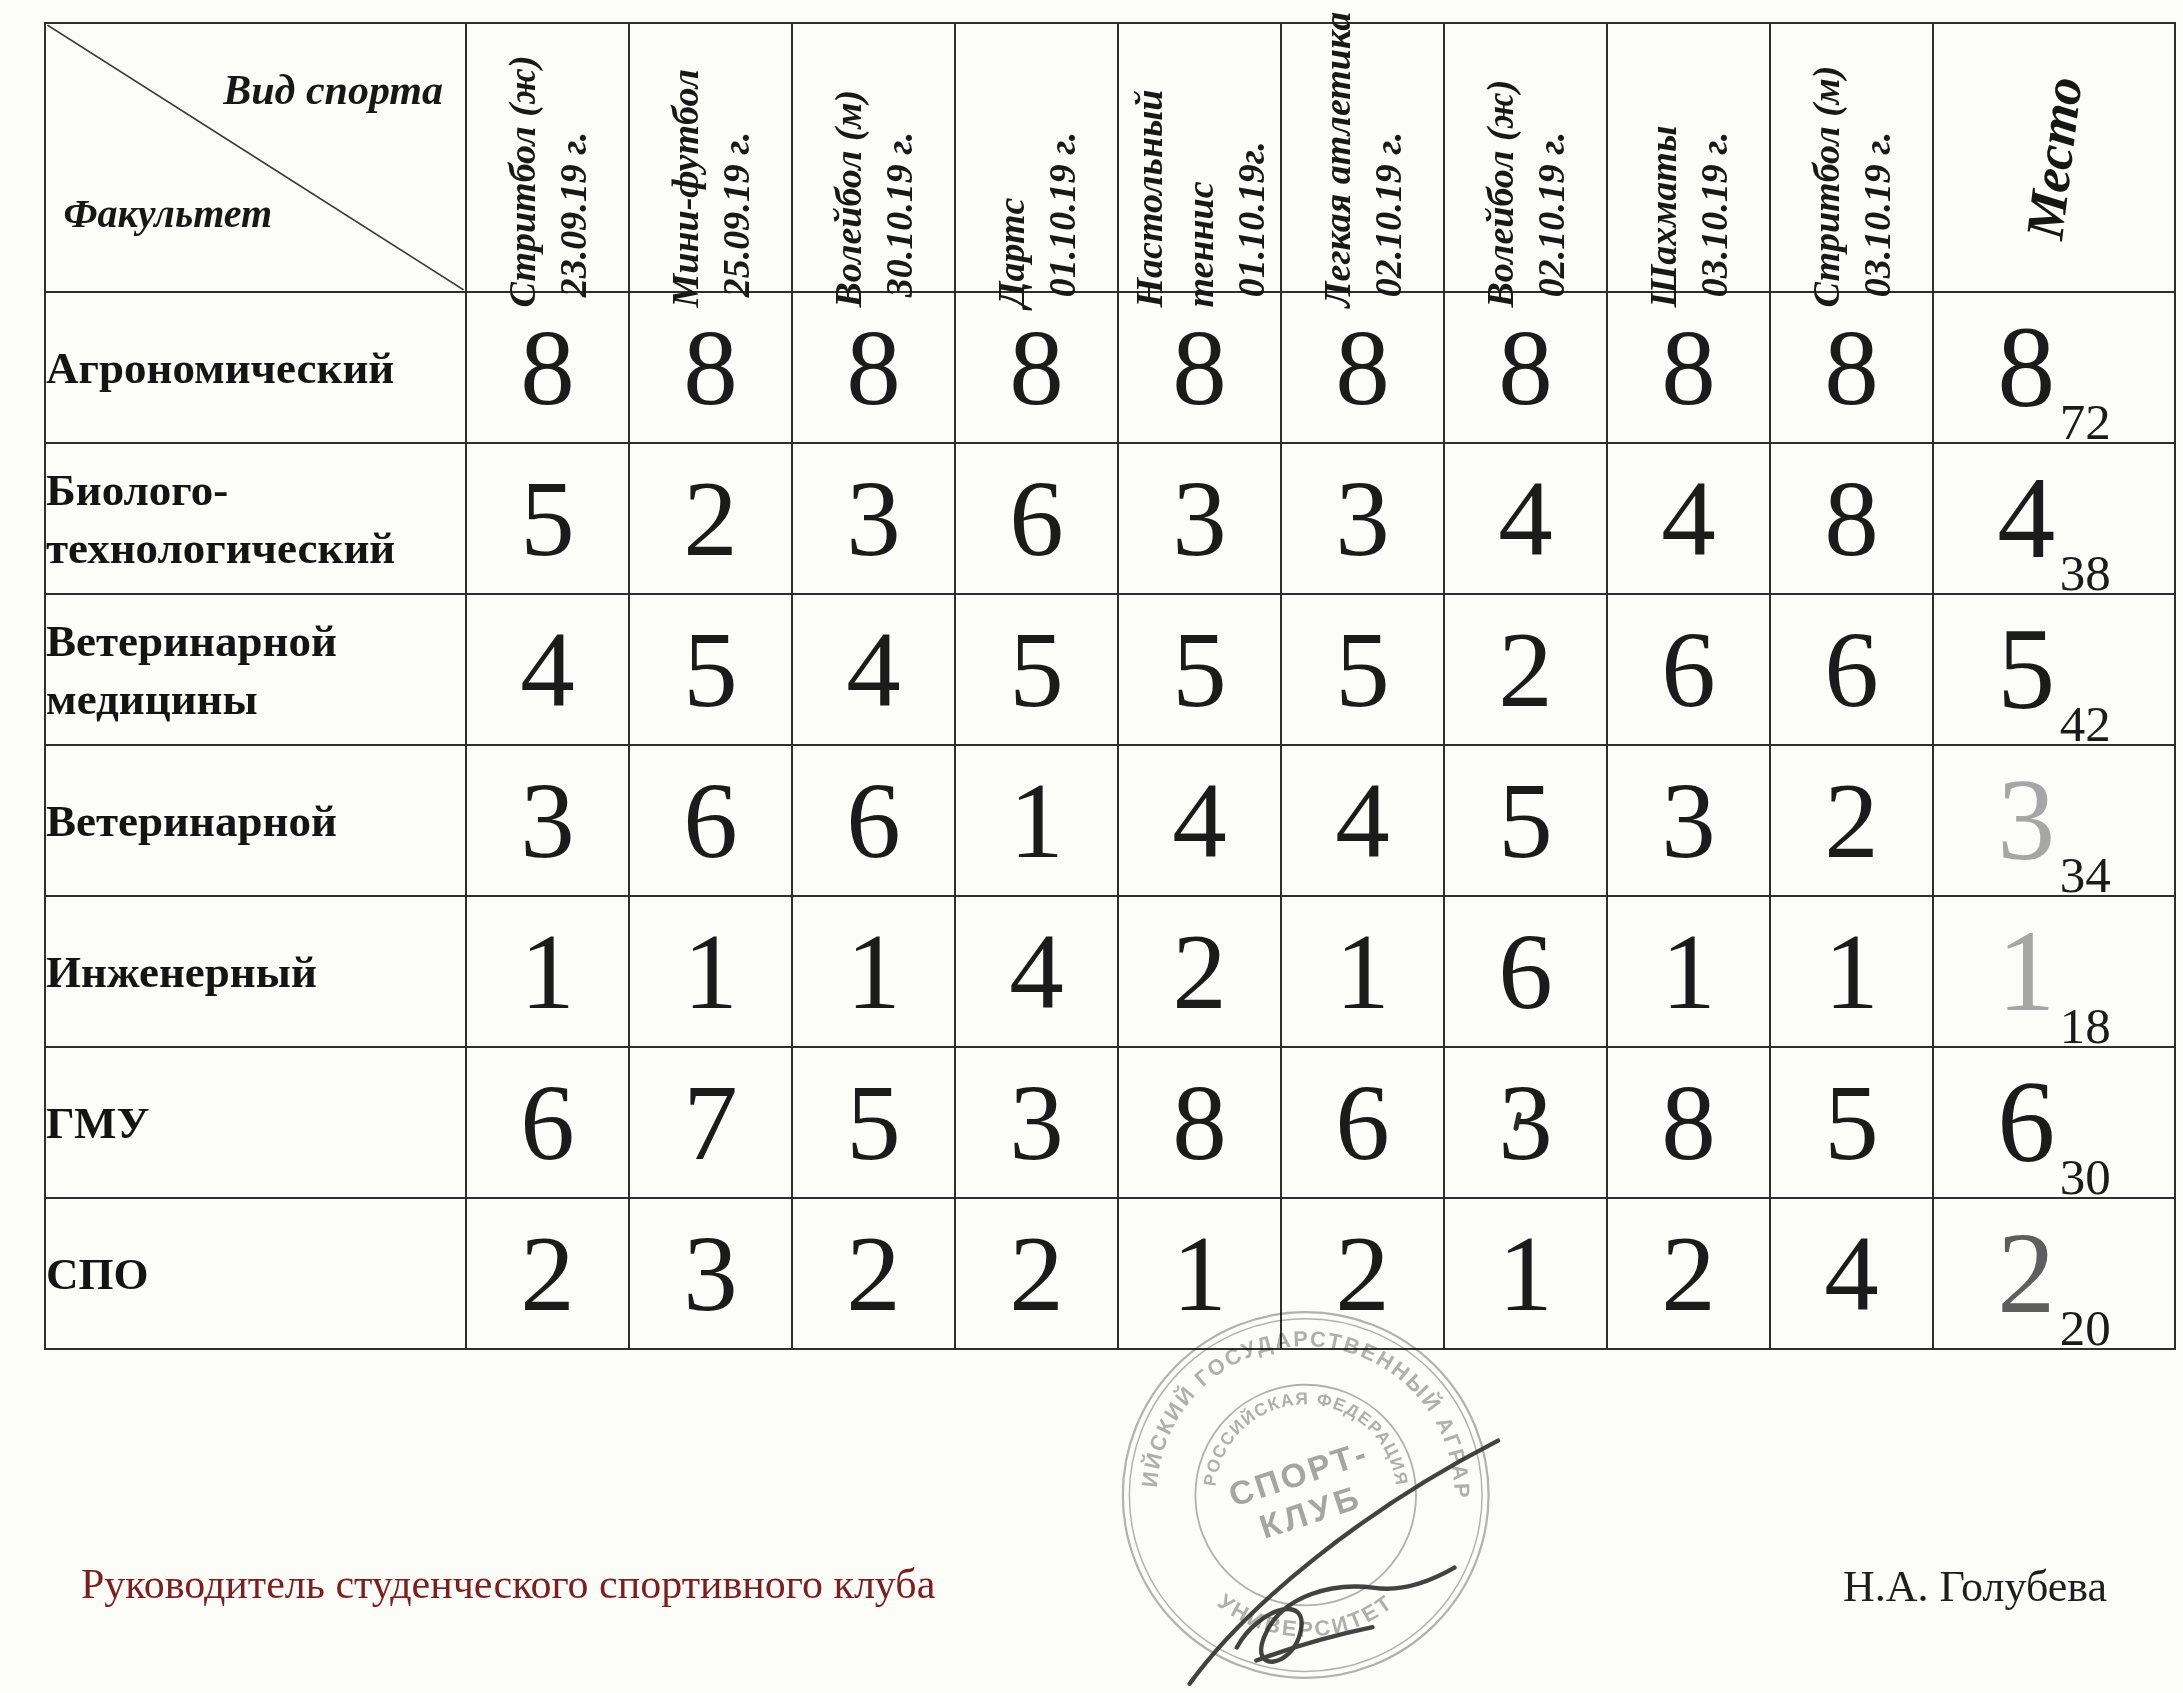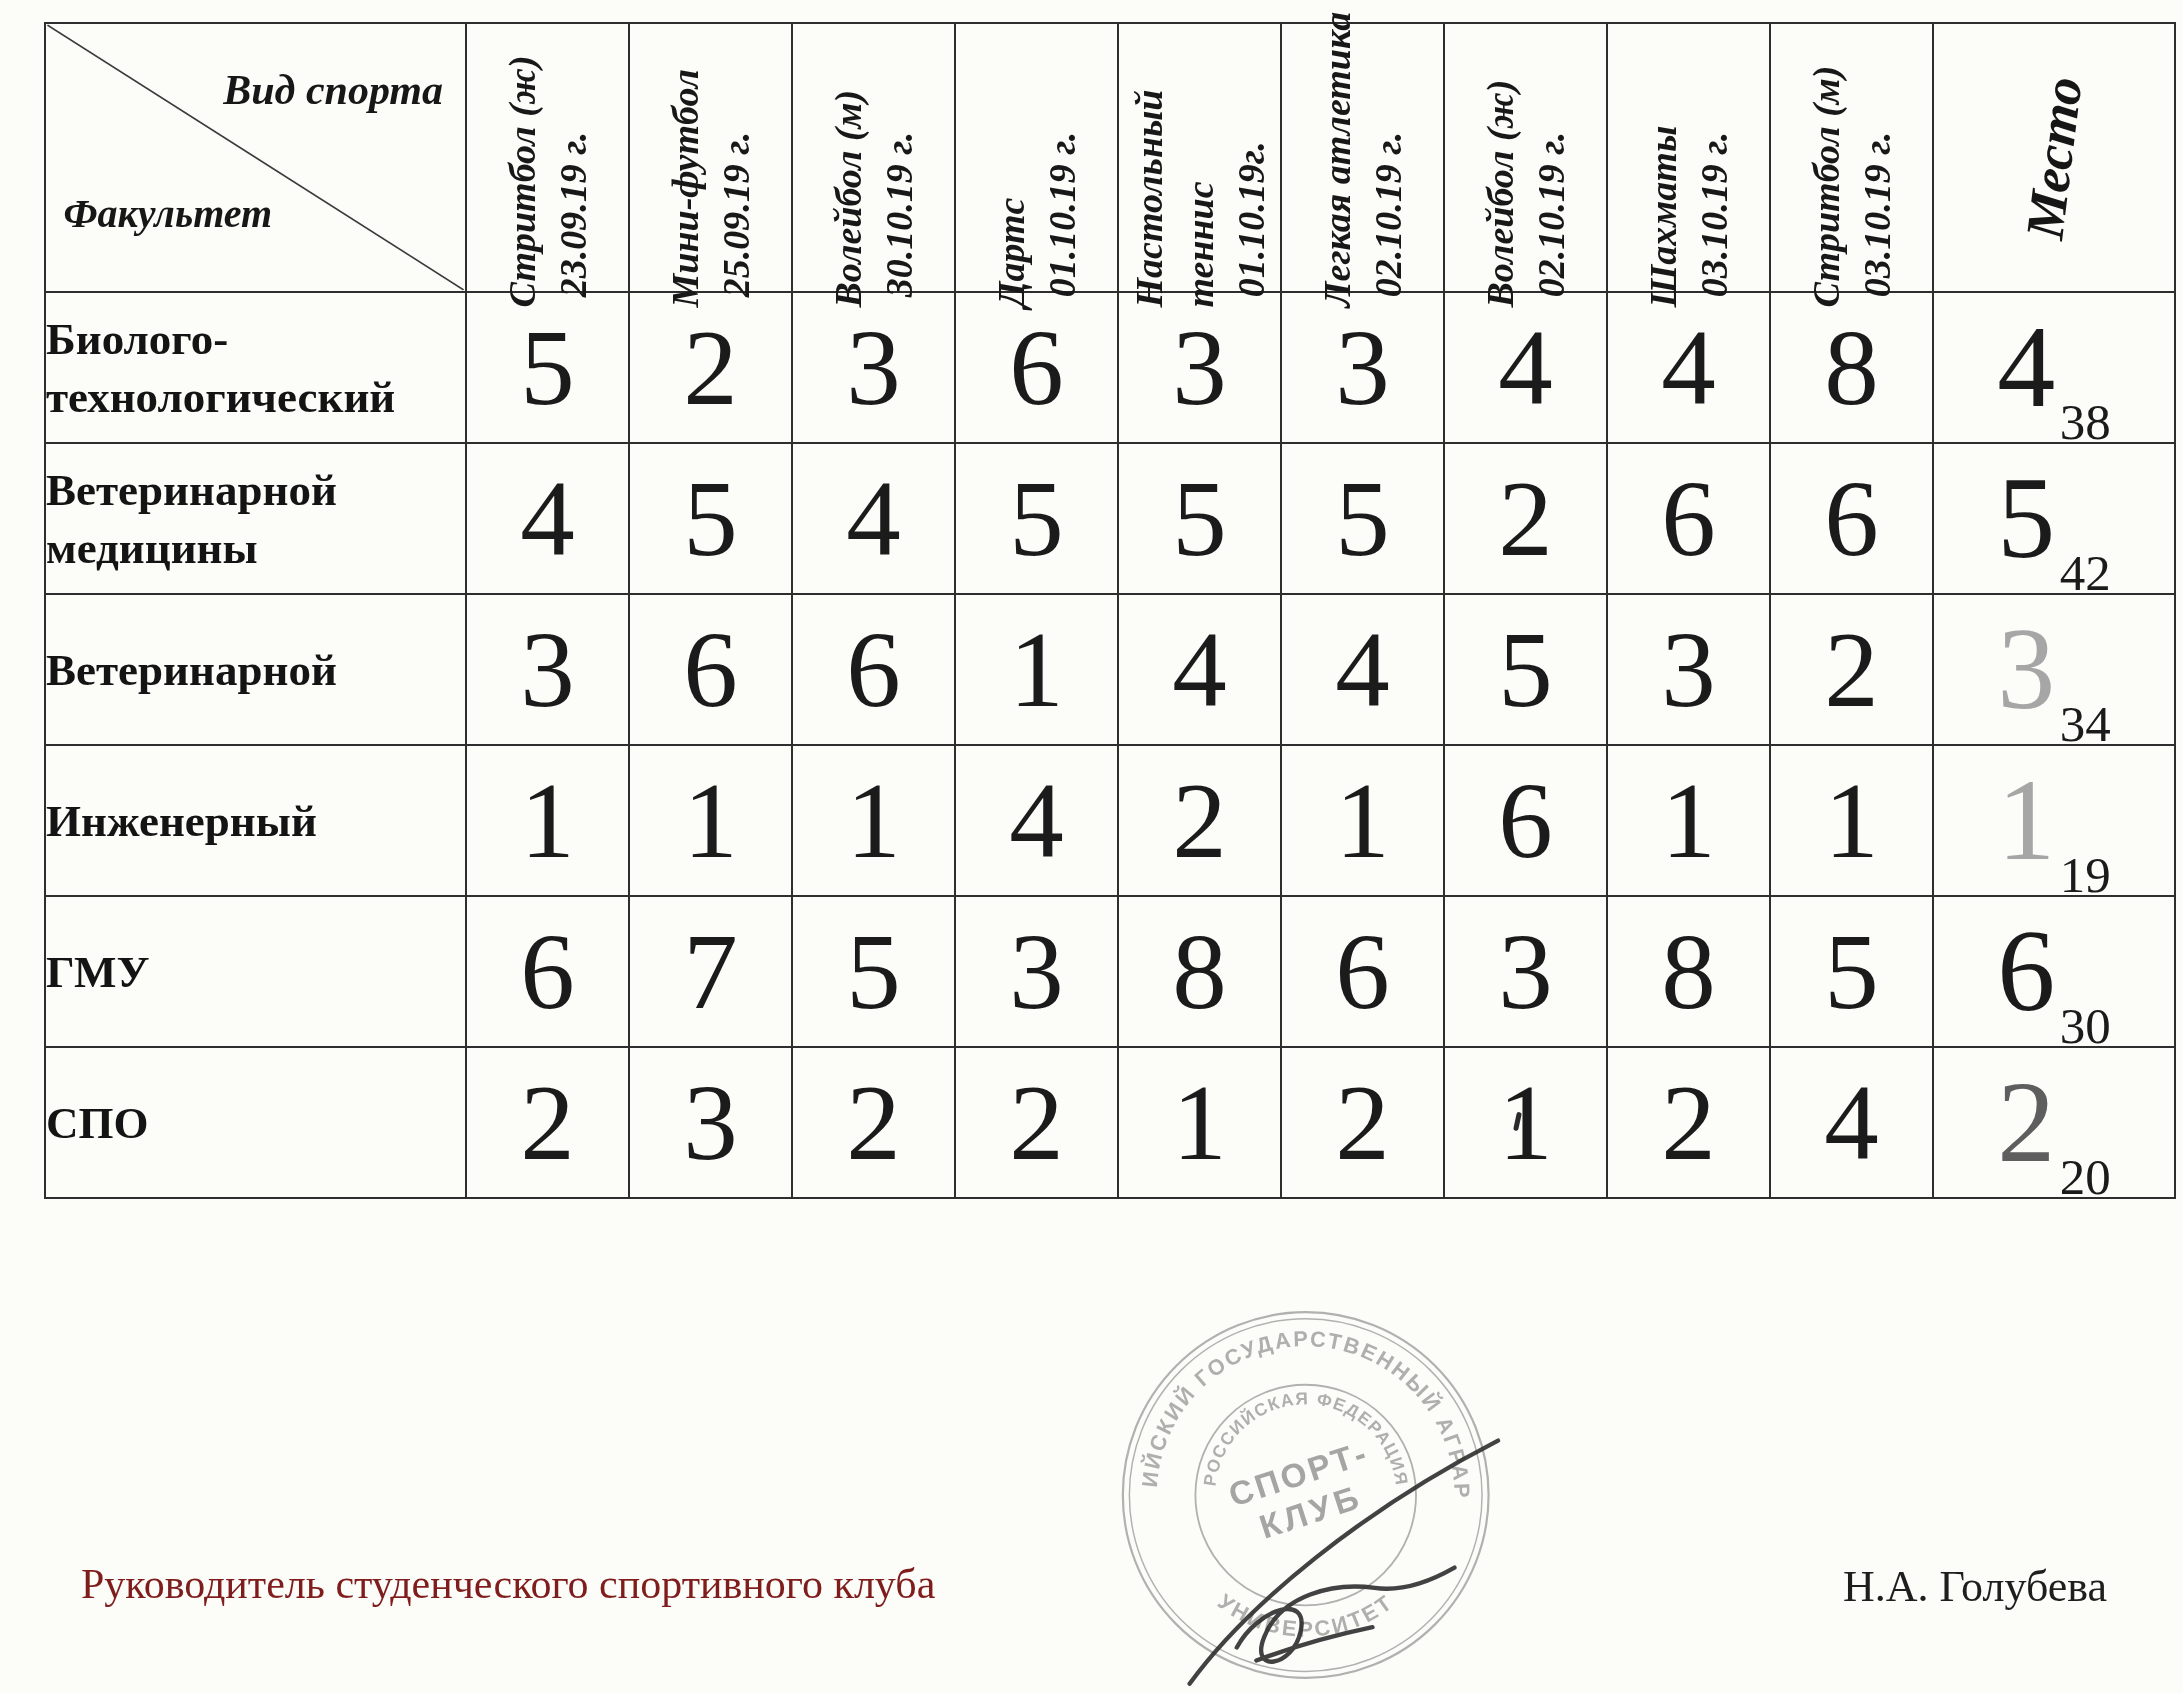--- a/index.html
+++ b/index.html
@@ -183,20 +183,35 @@
       <span class="sport-date">03.10.19 г.</span>
     </div>
   </th>
         <th class="place-th" id="place-th">
         <div class="place-rot">Место</div>
       </th>
     </tr>
   </thead>
   <tbody id="tbody">
       <tr class="data-row">
+    <td class="faculty">Агрономический</td>
+    <td class="score">8</td>
+    <td class="score">8</td>
+    <td class="score">8</td>
+    <td class="score">8</td>
+    <td class="score">8</td>
+    <td class="score">8</td>
+    <td class="score">8</td>
+    <td class="score">8</td>
+    <td class="score">8</td>
+    <td class="place-cell style-ink">
+      <span class="place-main">8</span><span class="place-sub">72</span>
+    </td>
+  </tr>
+      <tr class="data-row">
     <td class="faculty">Биолого-технологический</td>
     <td class="score">5</td>
     <td class="score">2</td>
     <td class="score">3</td>
     <td class="score">6</td>
     <td class="score">3</td>
     <td class="score">3</td>
     <td class="score">4</td>
     <td class="score">4</td>
     <td class="score">8</td>
@@ -239,21 +254,21 @@
     <td class="score">1</td>
     <td class="score">1</td>
     <td class="score">1</td>
     <td class="score">4</td>
     <td class="score">2</td>
     <td class="score">1</td>
     <td class="score">6</td>
     <td class="score">1</td>
     <td class="score">1</td>
     <td class="place-cell style-pencil">
-      <span class="place-main">1</span><span class="place-sub">19</span>
+      <span class="place-main">1</span><span class="place-sub">18</span>
     </td>
   </tr>
       <tr class="data-row">
     <td class="faculty">ГМУ</td>
     <td class="score">6</td>
     <td class="score">7</td>
     <td class="score">5</td>
     <td class="score">3</td>
     <td class="score">8</td>
     <td class="score">6</td>

